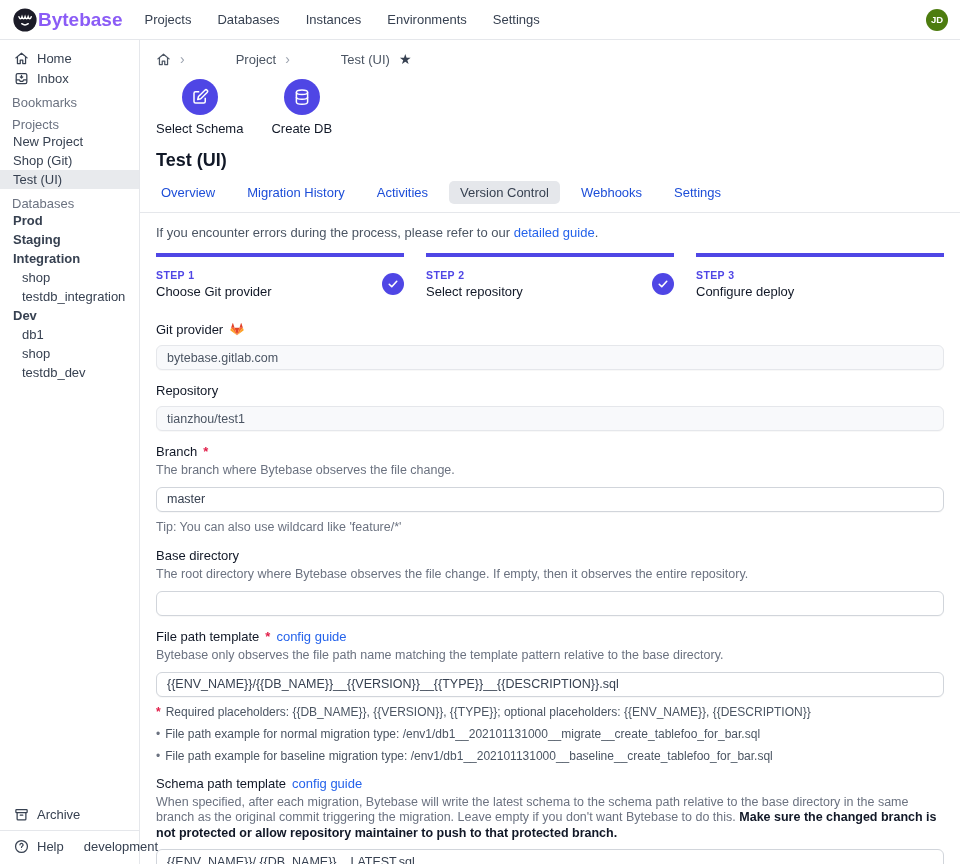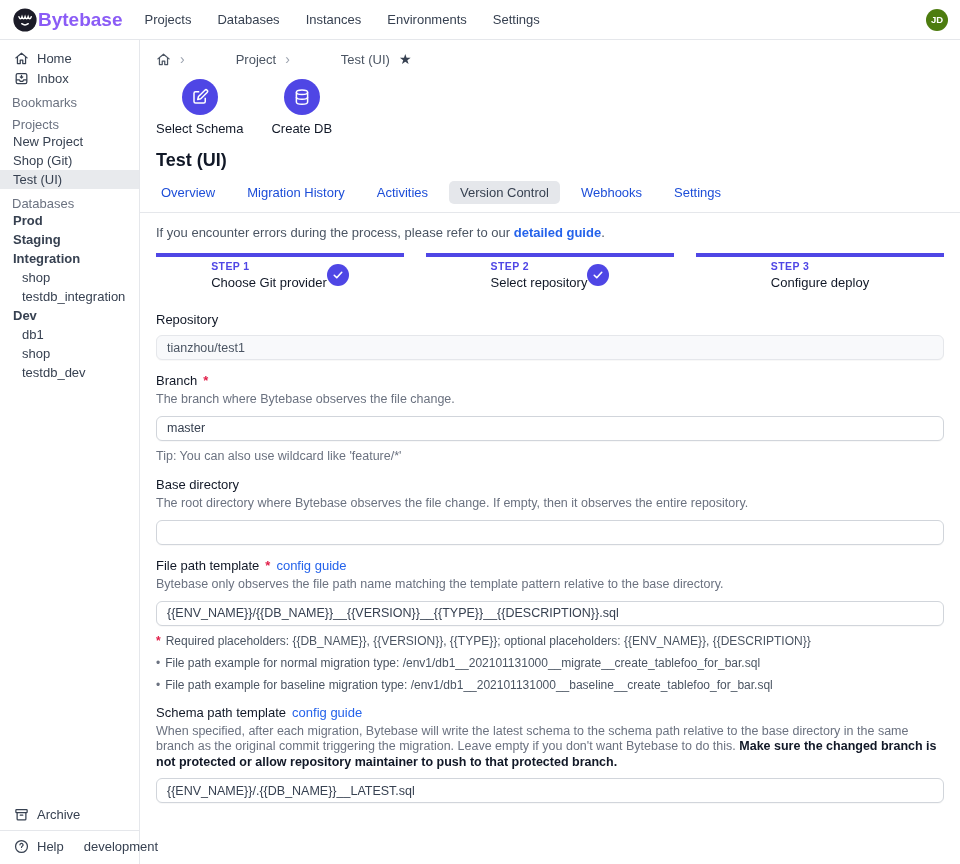--- a/index.html
+++ b/index.html
@@ -39,23 +39,23 @@
   .quick-actions { display:flex; gap:28px; padding:8px 16px 6px; }
   .qa { display:flex; flex-direction:column; align-items:center; gap:6px; color:#111827; cursor:pointer; }
   .qa-circle { width:36px; height:36px; border-radius:50%; display:flex; align-items:center; justify-content:center; }
   .page-title { font-size:18px; font-weight:700; color:#111827; padding:8px 16px 10px; }
   .tabbar { display:flex; gap:10px; padding:0 10px 8px; border-bottom:1px solid #e5e7eb; }
   .tab { padding:4px 11px; border-radius:5px; color:#1d4ed8; cursor:pointer; }
   .tab.active { background:#e5e7eb; color:#374151; }
   
   .content { flex:1; padding:12px 16px 0; overflow:hidden; }
   .help-line { color:#4b5563; margin-bottom:13px; }
-  a.link { color:#2563eb; text-decoration:none; cursor:pointer;font-weight:bold; }
+  a.link { color:#2563eb; text-decoration:none; cursor:pointer; }
   .steps { display:flex; gap:22px; margin-bottom:22px; }
-  .step { flex:1; border-top:4px solid #4f46e5; padding-top:3px; display:flex; justify-content:center; align-items:center; }
+  .step { flex:1; border-top:4px solid #4f46e5; padding-top:12px; display:flex; justify-content:space-between; align-items:center; }
   .step-eyebrow { color:#4f46e5; font-size:10.5px; font-weight:700; letter-spacing:.4px; }
   .step-name { font-size:13px; color:#111827; margin-top:3px; }
   .check-circle { width:22px; height:22px; border-radius:50%; background:#4f46e5; display:flex; align-items:center; justify-content:center; flex-shrink:0; }
   .field { margin-bottom:13px; }
   .form-label { font-weight:500; color:#111827; display:flex; align-items:center; gap:6px; }
   .req { color:#e11d48; font-weight:600; }
   .form-desc { color:#6b7280; margin-top:4px; font-size:12.5px; line-height:1.25; }
   .form-desc .bold-part { color:#111827; font-weight:600; }
   .tinput { display:block; width:100%; height:25px; border:1px solid #d1d5db; border-radius:6px; padding:0 10px;
             font-size:12.5px; color:#374151; margin-top:8px; background:#fff; font-family:"Liberation Sans",sans-serif;
@@ -221,20 +221,35 @@
           </span>
         </div>
         <div class="step">
           <div>
             <div class="step-eyebrow">STEP 3</div>
             <div class="step-name">Configure deploy</div>
           </div>
         </div>
       </div>
 
+      <div class="field">
+        <div class="form-label">
+          <span>Git provider</span>
+          <svg width="16" height="16" viewBox="0 0 24 24">
+            <path fill="#e24329" d="M12 21.42l3.684-11.333H8.316L12 21.42z"></path>
+            <path fill="#fc6d26" d="M12 21.42l-3.684-11.333H3.16L12 21.42z"></path>
+            <path fill="#fca326" d="M3.16 10.087L2.05 13.53a.763.763 0 00.277.852L12 21.42 3.16 10.087z"></path>
+            <path fill="#e24329" d="M3.16 10.087h5.156L6.1 3.257a.38.38 0 00-.723 0l-2.217 6.83z"></path>
+            <path fill="#fc6d26" d="M12 21.42l3.684-11.333h5.156L12 21.42z"></path>
+            <path fill="#fca326" d="M20.84 10.087l1.11 3.443a.763.763 0 01-.277.852L12 21.42l8.84-11.333z"></path>
+            <path fill="#e24329" d="M20.84 10.087h-5.156l2.216-6.83a.38.38 0 01.723 0l2.217 6.83z"></path>
+          </svg>
+        </div>
+        <input class="tinput" disabled="" value="bytebase.gitlab.com" style="">
+      </div>
 
       <div class="field">
         <div class="form-label">
             <span>Repository</span>
           </div>
         <input class="tinput" disabled="" value="tianzhou/test1" style="">
       </div>
 
       <div class="field">
         <div class="form-label">

